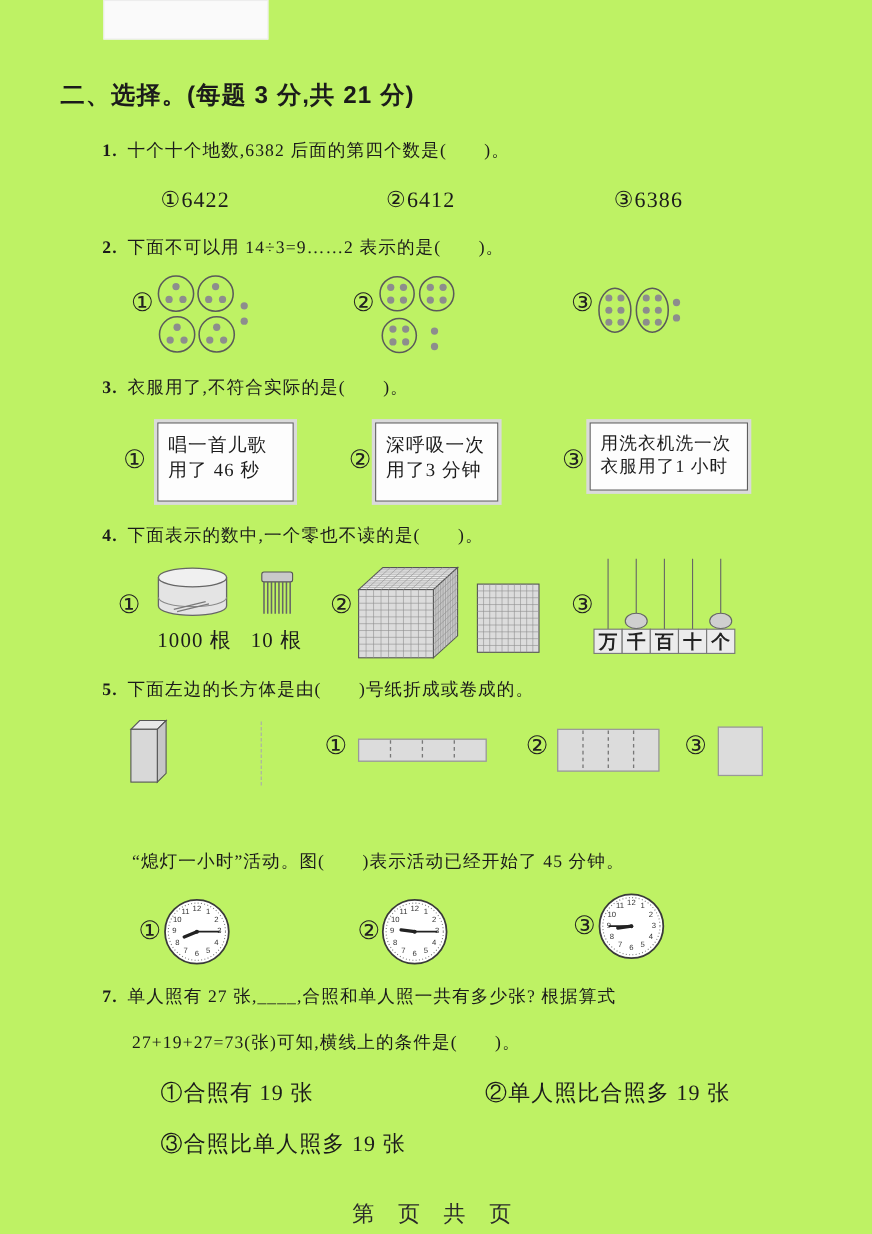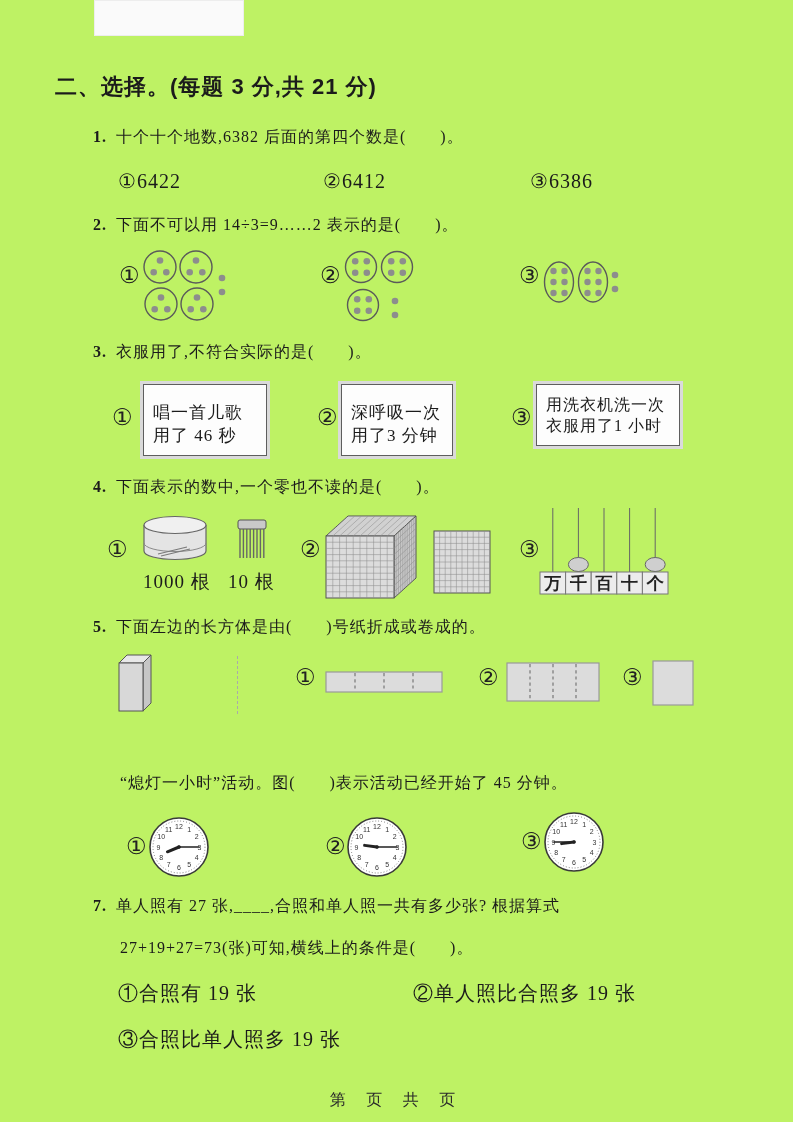--- a/index.html
+++ b/index.html
@@ -9,31 +9,31 @@
     font-family:"Liberation Serif","DejaVu Serif",serif; color:#1b1b1b;
     overflow:hidden;
   }
   .abs { position:absolute; }
   .title {
     font-family:"Liberation Sans","DejaVu Sans",sans-serif;
     font-weight:bold; font-size:22px; letter-spacing:1px; white-space:nowrap;
   }
   .qline { font-size:16px; letter-spacing:1px; white-space:nowrap; }
   .qnum  { font-weight:bold; margin-right:9px; }
-  .opt   { font-size:20px; letter-spacing:1px; white-space:nowrap; }
+  .opt   { font-size:20px; letter-spacing:1px; white-space:nowrap;margin-left:28px; }
   .marker{ font-size:23px; color:#222; line-height:1; }
   .obox  {
     border:1.5px solid #5e5e5e; box-shadow:0 0 0 3px #dadada;
-    background:#fdfdfd; display:flex; flex-direction:column; justify-content:flex-end;
+    background:#fdfdfd; display:flex; flex-direction:column; justify-content:flex-start;
     padding:8px 9px; font-size:17px; letter-spacing:1px;
   }
   .blabel{ font-size:19px; letter-spacing:1px; white-space:nowrap; }
   .footer{
     font-family:"Liberation Sans","DejaVu Sans",sans-serif;
-    font-size:16px; letter-spacing:8px; color:#2a2a2a; text-align:center; width:100%;
+    font-size:20px; letter-spacing:8px; color:#2a2a2a; text-align:center; width:100%;
   }
   .artifact { border:1px solid #ededed; background:#fafafa; }
   
   .oc { fill:none; stroke:#5a5a5a; stroke-width:1.4; }
   .dt { fill:#8d8d8d; }
   .gridln { stroke:#8f8f8f; stroke-width:0.55; }
   .dash { stroke:#777; stroke-width:1.2; stroke-dasharray:3.2 3; }
   .atx { font-size:17px; font-weight:bold; text-anchor:middle; dominant-baseline:central;
          fill:#222; font-family:"Liberation Serif","DejaVu Serif",serif; }
 </style>

